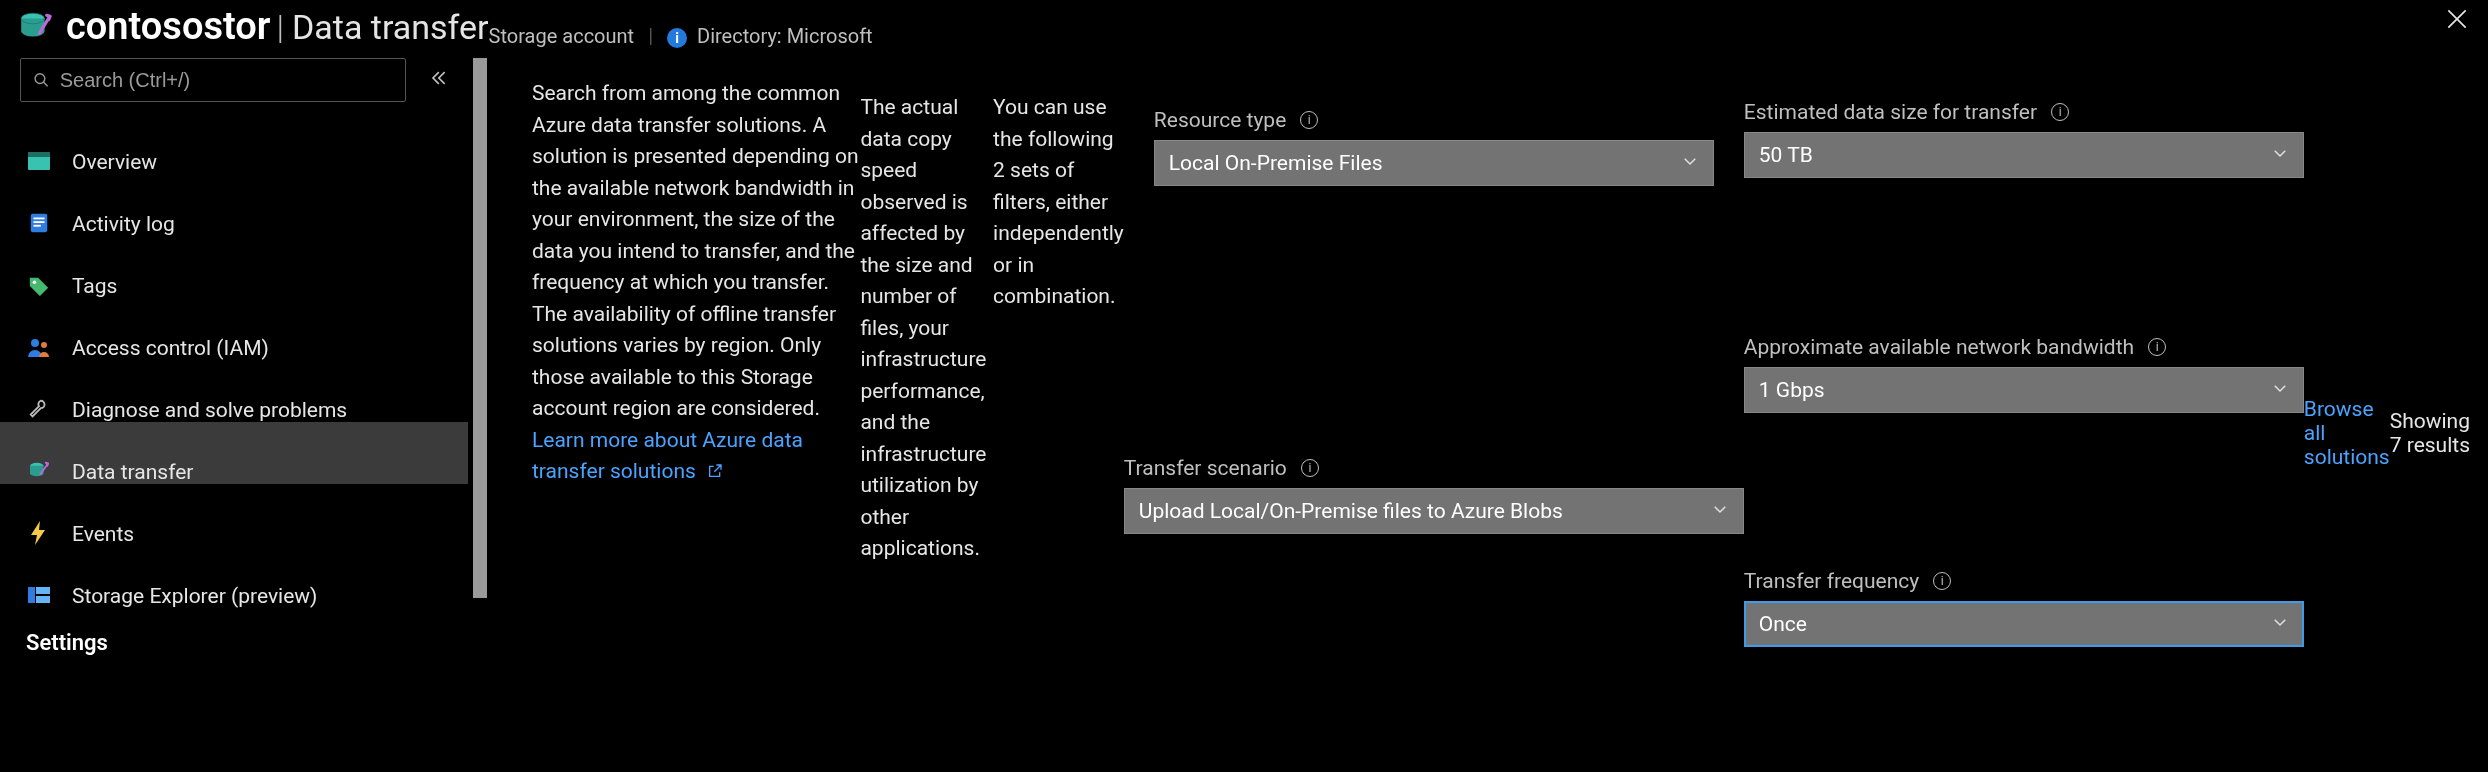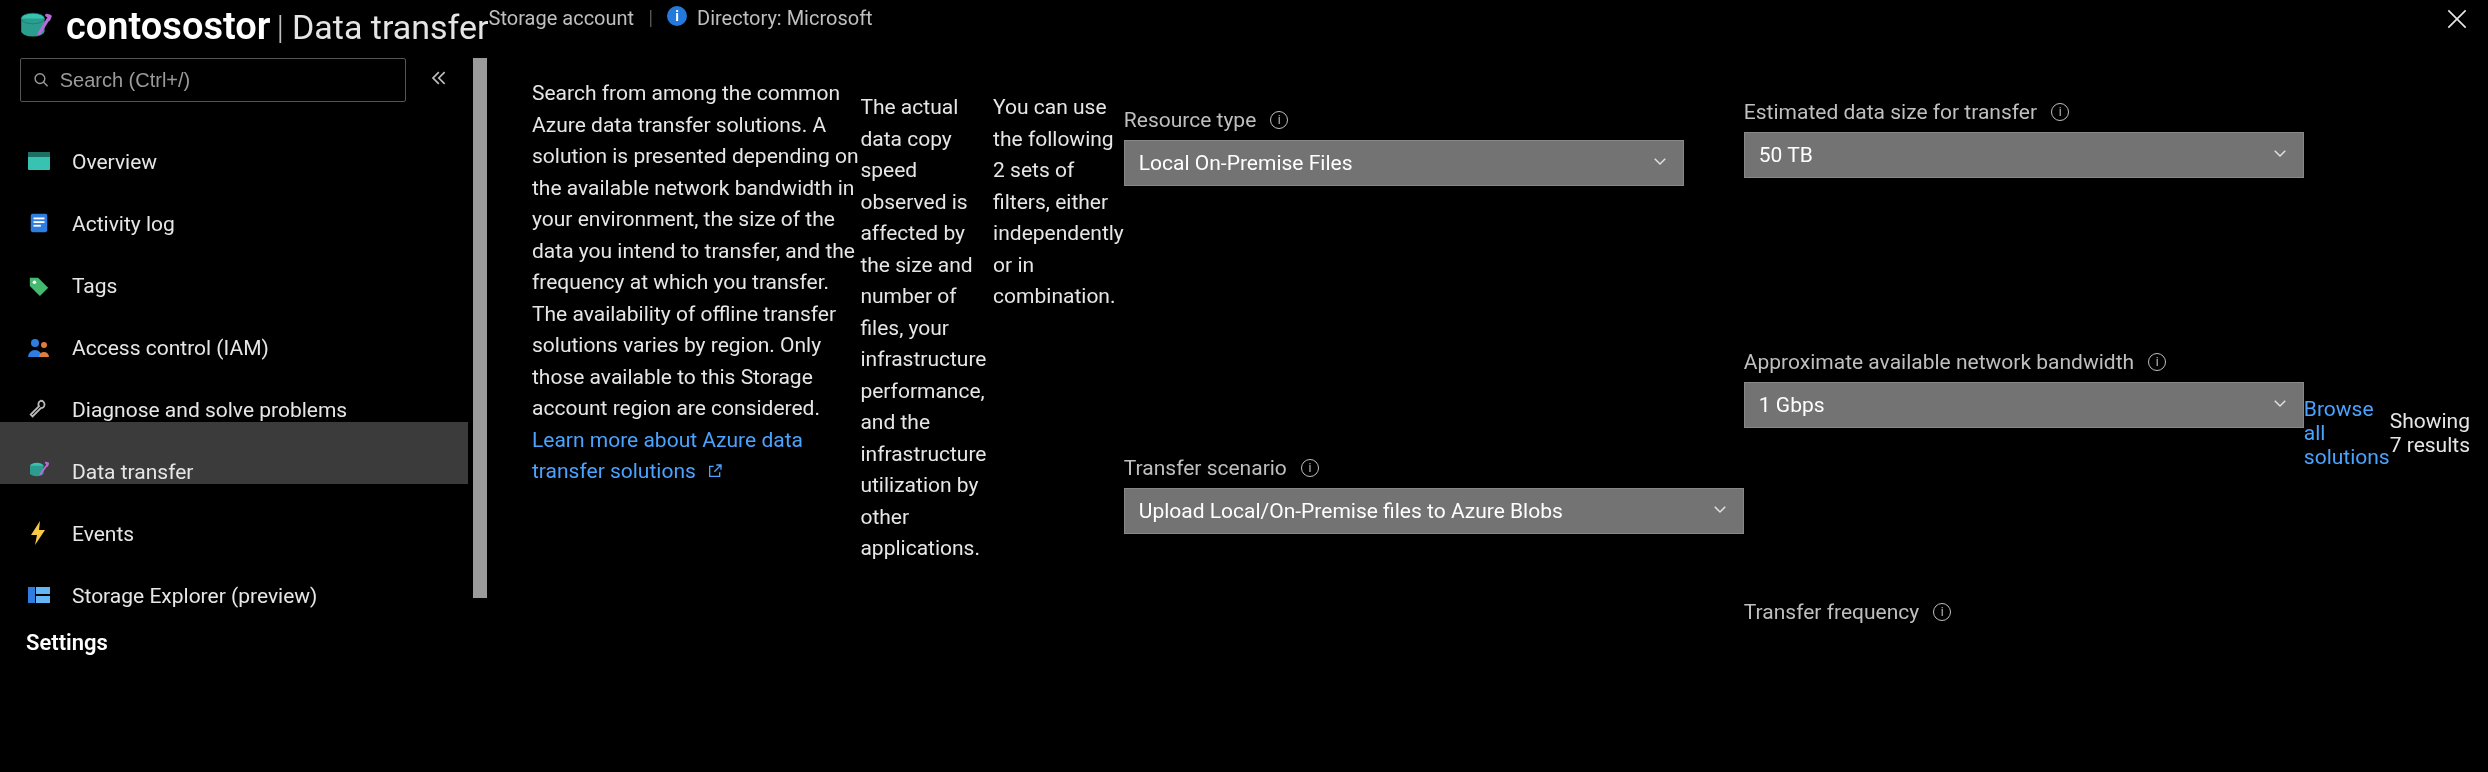--- a/index.html
+++ b/index.html
@@ -25,21 +25,21 @@
     width: 34px; height: 34px;
     margin-top: 6px;
     margin-right: 14px;
     flex-shrink: 0;
   }
   .header-texts { display: flex; flex-direction: row; }
   .title-row { display: flex; align-items: baseline; }
   .title-main { font-size: 38px; font-weight: 600; color: #ffffff; }
   .title-sep { font-size: 34px; font-weight: 300; color: #bfbfbf; margin: 0 8px 0 6px; }
   .title-sub { font-size: 34px; font-weight: 400; color: #e5e5e5; }
-  .sub-row { display: flex; align-items: flex-start; margin-top: 2px; font-size: 20px; color: #bfbfbf; }
+  .sub-row { display: flex; align-items: flex-end; margin-top: 2px; font-size: 20px; color: #bfbfbf; }
   .sub-sep { margin: 0 14px; color: #555; }
   .info-badge {
     display: inline-flex; align-items:center; justify-content:center;
     width:20px; height:20px; border-radius:50%;
     background:#2379dc; color:#fff; font-size:14px; font-weight:700;
     margin-right:10px;
   }
   .close-x {
     position: absolute; right: 18px; top: 6px;
     width: 26px; height: 26px; cursor: pointer;
@@ -124,20 +124,21 @@
   }
   .desc { font-size:21px; line-height:1.5; color:#e6e6e6; }
   .desc + .desc { margin-top:14px; }
   .link { color:#4aa3ff; text-decoration:none; }
   .link svg { margin-left:6px; vertical-align:-1px; }
 
   .filters {
     display:flex; flex-wrap:wrap;
     gap: 42px 60px;
     margin-top:30px;
+    justify-content:center;
   }
   .field { display:flex; flex-direction:column; }
   .field-label {
     display:flex; align-items:center;
     color:#bfbfbf; font-size:21px;
     margin-bottom:8px;
   }
   .info-circle {
     width:18px; height:18px; border:1.5px solid #bfbfbf; border-radius:50%;
     display:inline-flex; align-items:center; justify-content:center;
@@ -367,20 +368,26 @@
             <span class="chev"><svg width="18" height="18" viewBox="0 0 24 24">
                   <path d="M5 9 l7 7 7-7" fill="none" stroke="currentColor" stroke-width="2"></path>
                 </svg></span>
           </div>
         </div>
         <div class="field">
           <div class="field-label">
             <span>Transfer frequency</span>
             <span class="info-circle">i</span>
           </div>
+          <div class="select focused w-med">
+            <span>Once</span>
+            <span class="chev"><svg width="18" height="18" viewBox="0 0 24 24">
+                  <path d="M5 9 l7 7 7-7" fill="none" stroke="currentColor" stroke-width="2"></path>
+                </svg></span>
+          </div>
         </div>
       </div>
 
       <div class="bottom-row">
         <a href="#" class="link">Browse all solutions</a>
         <span>Showing 7 results</span>
       </div>
     </div>
 
   </div>

